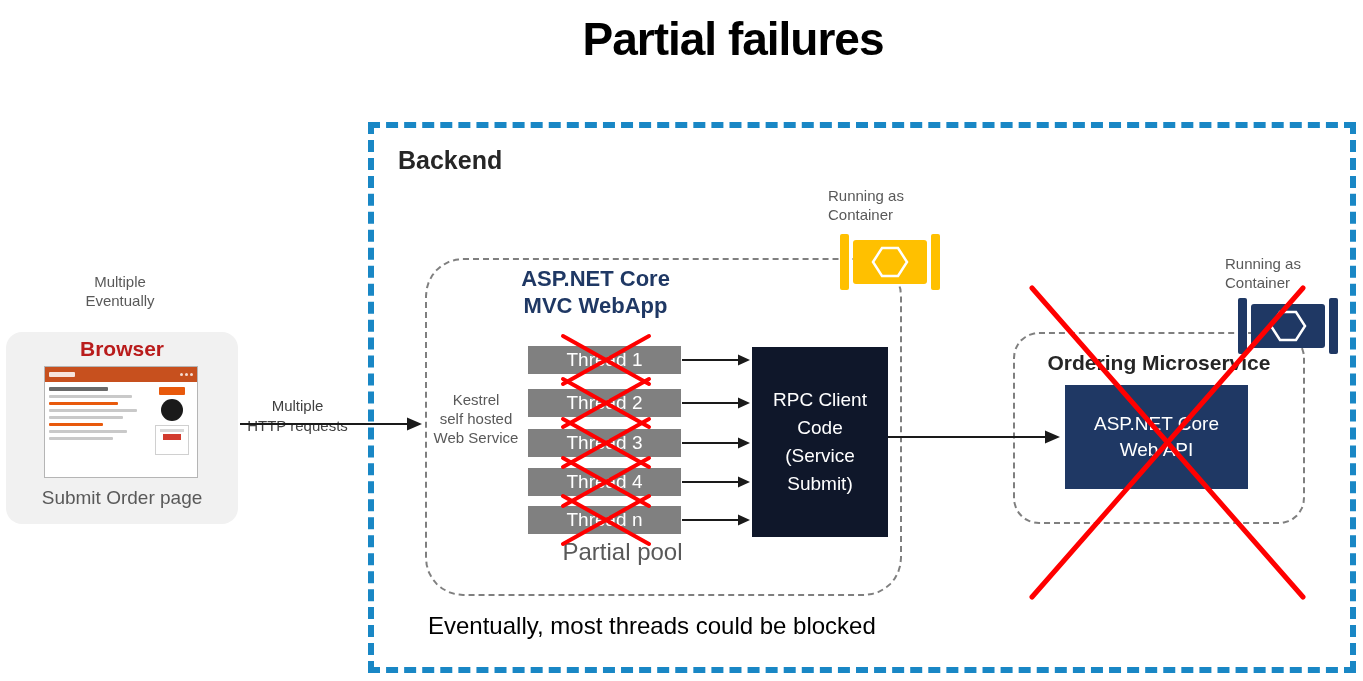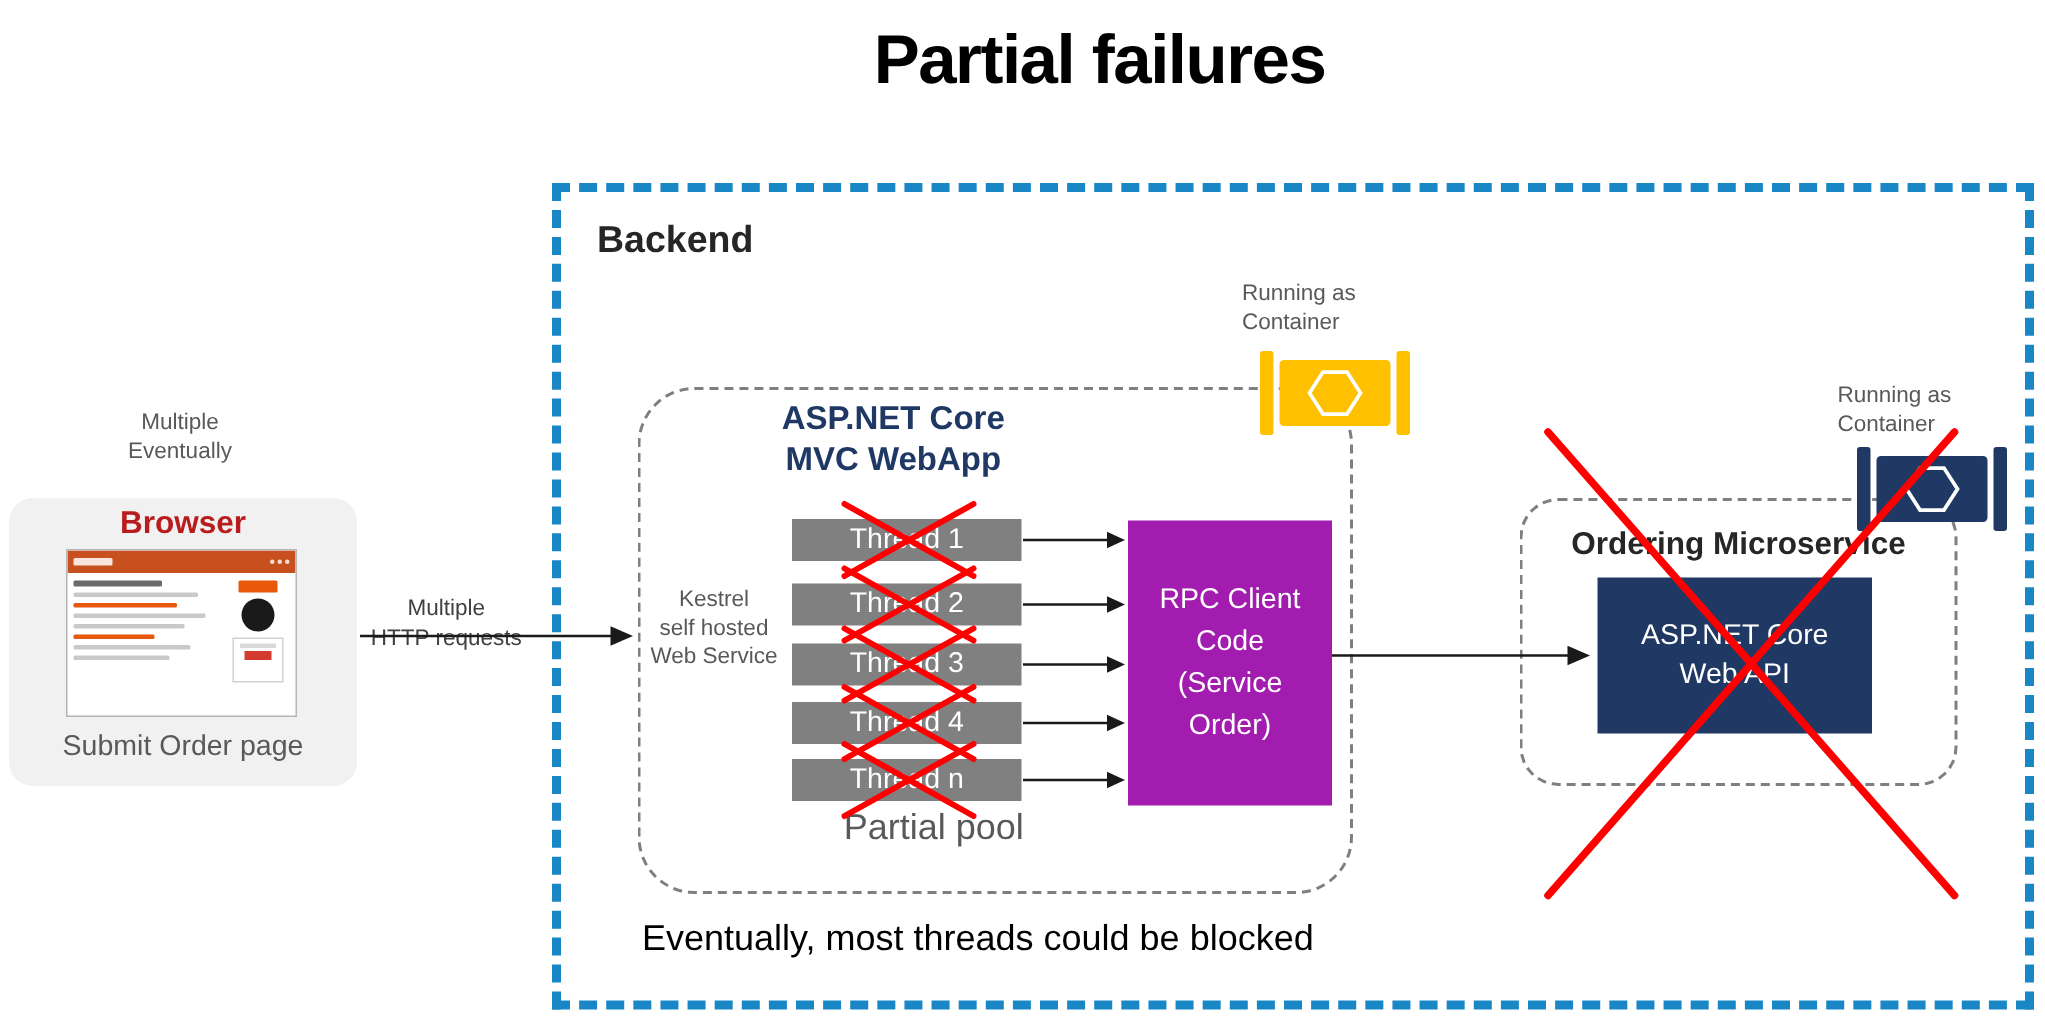--- a/index.html
+++ b/index.html
@@ -39,21 +39,21 @@
 
   .webapp-box{left:425px;top:258px;width:477px;height:338px;border:2px dashed #7F7F7F;border-radius:38px}
   .webapp-title{left:468px;top:265px;width:255px;text-align:center;font-size:22px;font-weight:bold;color:#1F3864;line-height:27px}
   .kestrel{left:421px;top:390px;width:110px;text-align:center;font-size:15px;color:#595959;line-height:19px}
   .kestrel .it{}
 
   .thread{left:528px;width:153px;height:28px;background:#808080;color:#fff;font-size:19px;text-align:center;line-height:28px}
   .t1{top:346px}.t2{top:389px}.t3{top:429px}.t4{top:468px}.t5{top:506px}
   .thread-pool{left:540px;top:538px;width:165px;text-align:center;font-size:24px;color:#595959}
 
-  .rpc-box{left:752px;top:347px;width:136px;height:190px;background:#a21caf;color:#fff;display:flex;flex-direction:column;justify-content:center;align-items:center;font-size:19px;line-height:28px;text-align:center}
+  .rpc-box{left:752px;top:347px;width:136px;height:190px;background:#0f172a;color:#fff;display:flex;flex-direction:column;justify-content:center;align-items:center;font-size:19px;line-height:28px;text-align:center}
 
   .ctn-label{width:124px;font-size:15px;color:#595959;line-height:19px}
   .ctn-label.y{left:828px;top:186px}
   .ctn-label.n{left:1225px;top:254px}
   .ctn-icon{display:flex;align-items:center;gap:4px;z-index:5}
   .ctn-icon.y{left:840px;top:234px}
   .ctn-icon.n{left:1238px;top:298px}
   .ctn-bar{width:9px;height:56px;border-radius:2px;display:block}
   .ctn-rect{width:74px;height:44px;border-radius:3px;display:flex;align-items:center;justify-content:center}
   .ctn-icon.y .ctn-bar,.ctn-icon.y .ctn-rect{background:#FFC000}
@@ -138,21 +138,21 @@
 <div class="abs thread t3">Thread 3</div>
 <div class="abs thread t4">Thread 4</div>
 <div class="abs thread t5">Thread n</div>
 
 <div class="abs thread-pool">Partial pool</div>
 
 <div class="abs rpc-box">
   <div>RPC Client</div>
   <div>Code</div>
   <div>(Service</div>
-  <div>Order)</div>
+  <div>Submit)</div>
 </div>
 
 <div class="abs ctn-label y">
   <span>Running as</span><br>
   <span>Container</span>
 </div>
 <div class="abs ctn-icon y">
   <span class="ctn-bar"></span>
   <span class="ctn-rect">
     <svg width="40" height="34" viewBox="0 0 40 34">

